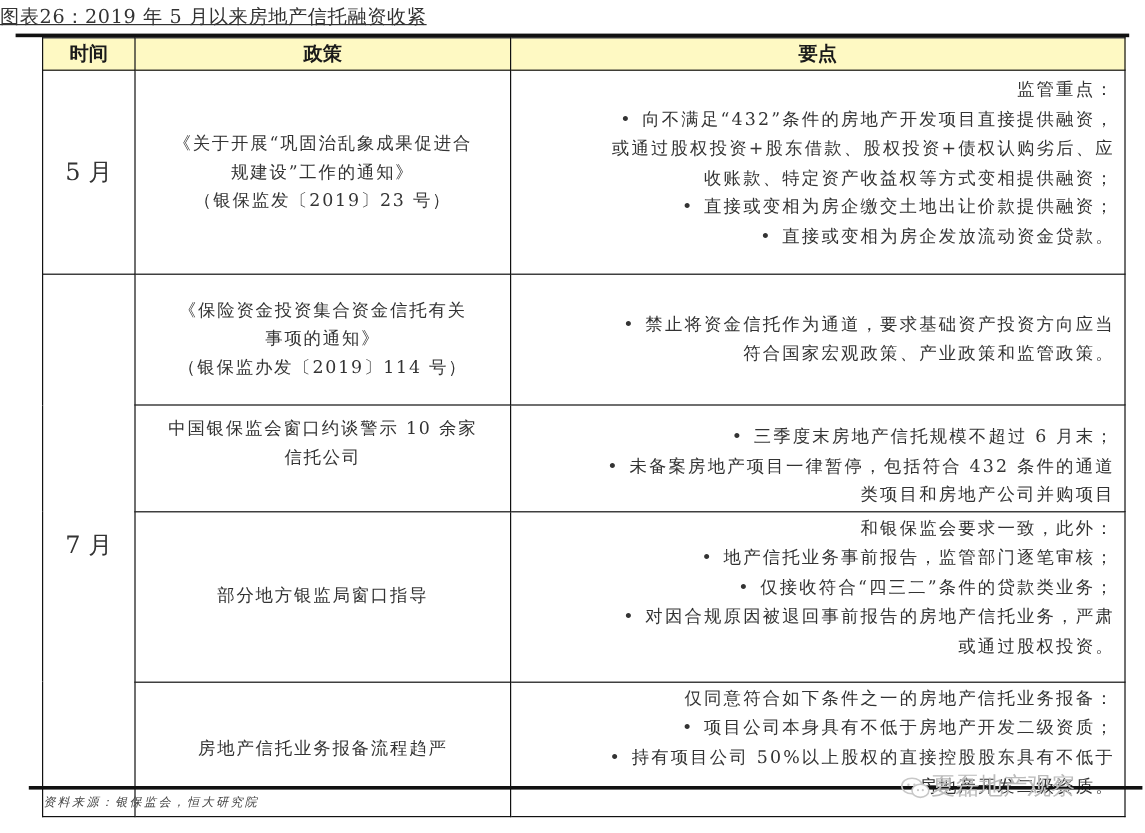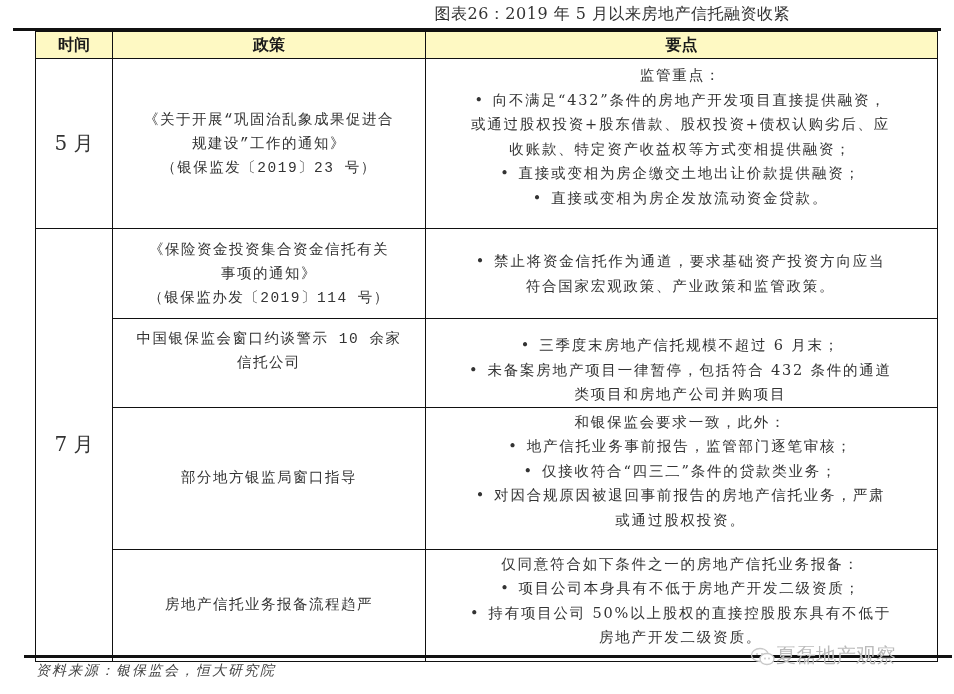--- a/index.html
+++ b/index.html
@@ -1,32 +1,32 @@
 <!DOCTYPE html>
 <html><head>
 <meta charset="utf-8">
 <style>
   html, body { margin: 0; padding: 0; background: #ffffff; }
   body { width: 954px; height: 694px; position: relative; overflow: hidden;
          font-family: "DejaVu Serif", "Liberation Serif", serif; color: #222; }
-  .title { position: absolute; left: 0; top: 4px; width: 790px; text-align: right;
-           font-size: 16px; color: #333; letter-spacing: 0.5px; }
+  .title { position: absolute; left: 0; top: 4px; width: 790px; text-align: left;
+           font-size: 16px; color: #333; letter-spacing: 0.5px; text-decoration: underline; }
   .rule-top { position: absolute; left: 13px; top: 28px; width: 928px; height: 3px; background: #111; }
   .rule-bottom { position: absolute; left: 24px; top: 655px; width: 928px; height: 3px; background: #111; }
   table { position: absolute; left: 35px; top: 31px; border-collapse: collapse; table-layout: fixed; }
   td, th { border: 1.5px solid #111; padding: 0; vertical-align: middle; }
   th { background: #fef9c3; height: 26px; font-size: 16px; font-weight: bold; color: #1a1a1a;
        font-family: "DejaVu Sans", "Liberation Sans", sans-serif; }
   td.month { text-align: center; font-size: 20px; color: #333; }
-  td.policy { text-align: center; font-size: 14.5px; line-height: 24px; color: #333; padding: 8px 10px; letter-spacing: 1.5px; font-family: Liberation Mono, monospace; }
-  td.points { text-align: center; font-size: 14.5px; line-height: 24.5px; color: #333; padding: 0 8px 0 6px; letter-spacing: 1.8px; vertical-align: top; }
+  td.policy { text-align: center; font-size: 14.5px; line-height: 24px; color: #333; padding: 18px 10px; letter-spacing: 1.5px; }
+  td.points { text-align: right; font-size: 14.5px; line-height: 24.5px; color: #333; padding: 0 8px 0 6px; letter-spacing: 1.8px; vertical-align: top; }
   td.points.mid { vertical-align: middle; }
   .line { display: block; }
   .bullet::before { content: "\2022"; margin-right: 8px; }
-  .source { position: absolute; left: 36px; top: 662px; font-size: 14px; font-style: italic; color: #444;
+  .source { position: absolute; left: 36px; top: 662px; font-size: 10px; font-style: italic; color: #444;
             letter-spacing: 2px; }
   .watermark { position: absolute; left: 750px; top: 642px; display: flex; align-items: center; gap: 0;
                color: #bbb; font-size: 20px; font-family: "DejaVu Sans", "Liberation Sans", sans-serif; }
   .wm-icon { width: 26px; height: 18px; position: relative; }
 </style>
 </head>
 <body>
 
 <div class="title">图表26：2019 年 5 月以来房地产信托融资收紧</div>
 <div class="rule-top"></div>

